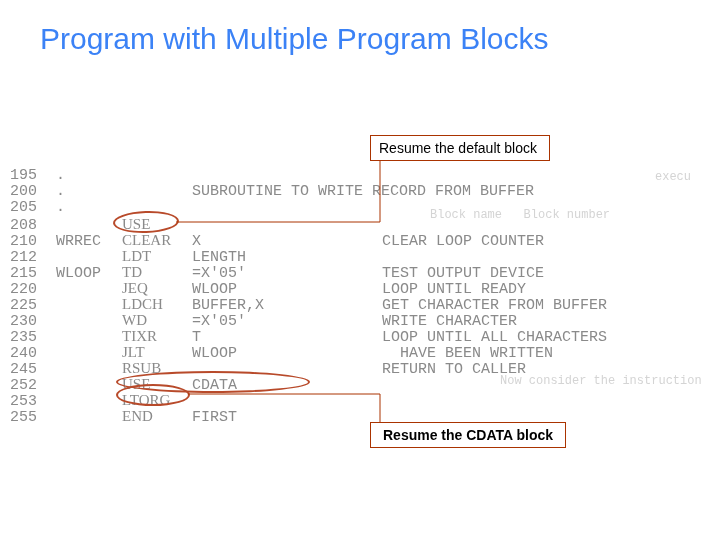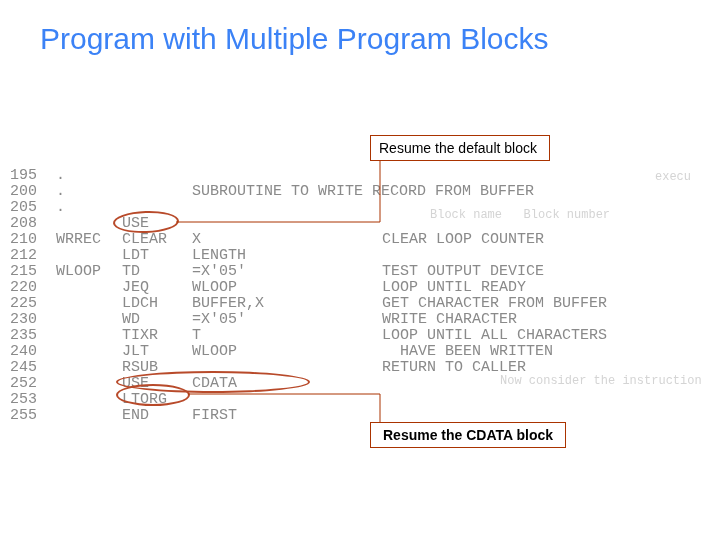--- a/index.html
+++ b/index.html
@@ -46,21 +46,21 @@
     left: 10px;
     font-family: "Courier New", monospace;
     font-size: 15px;
     color: #8a8a8a;
     line-height: 16px;
     white-space: pre;
   }
   .code-row { display: block; height: 16px; }
   .c-line  { display: inline-block; width: 46px; text-align: left; }
   .c-label { display: inline-block; width: 66px; }
-  .c-op    { display: inline-block; width: 70px; }
+  .c-op    { display: inline-block; width: 70px; font-family: Liberation Serif, serif; }
   .c-arg   { display: inline-block; width: 190px; }
   .c-cmt   { display: inline-block; }
 
   .oval {
     position: absolute;
     border: 2px solid #b84a2a;
     border-radius: 50% / 50%;
     background: transparent;
   }
   .oval-use   { top: 211px; left: 113px; width: 62px; height: 18px; transform: rotate(-2deg); }

